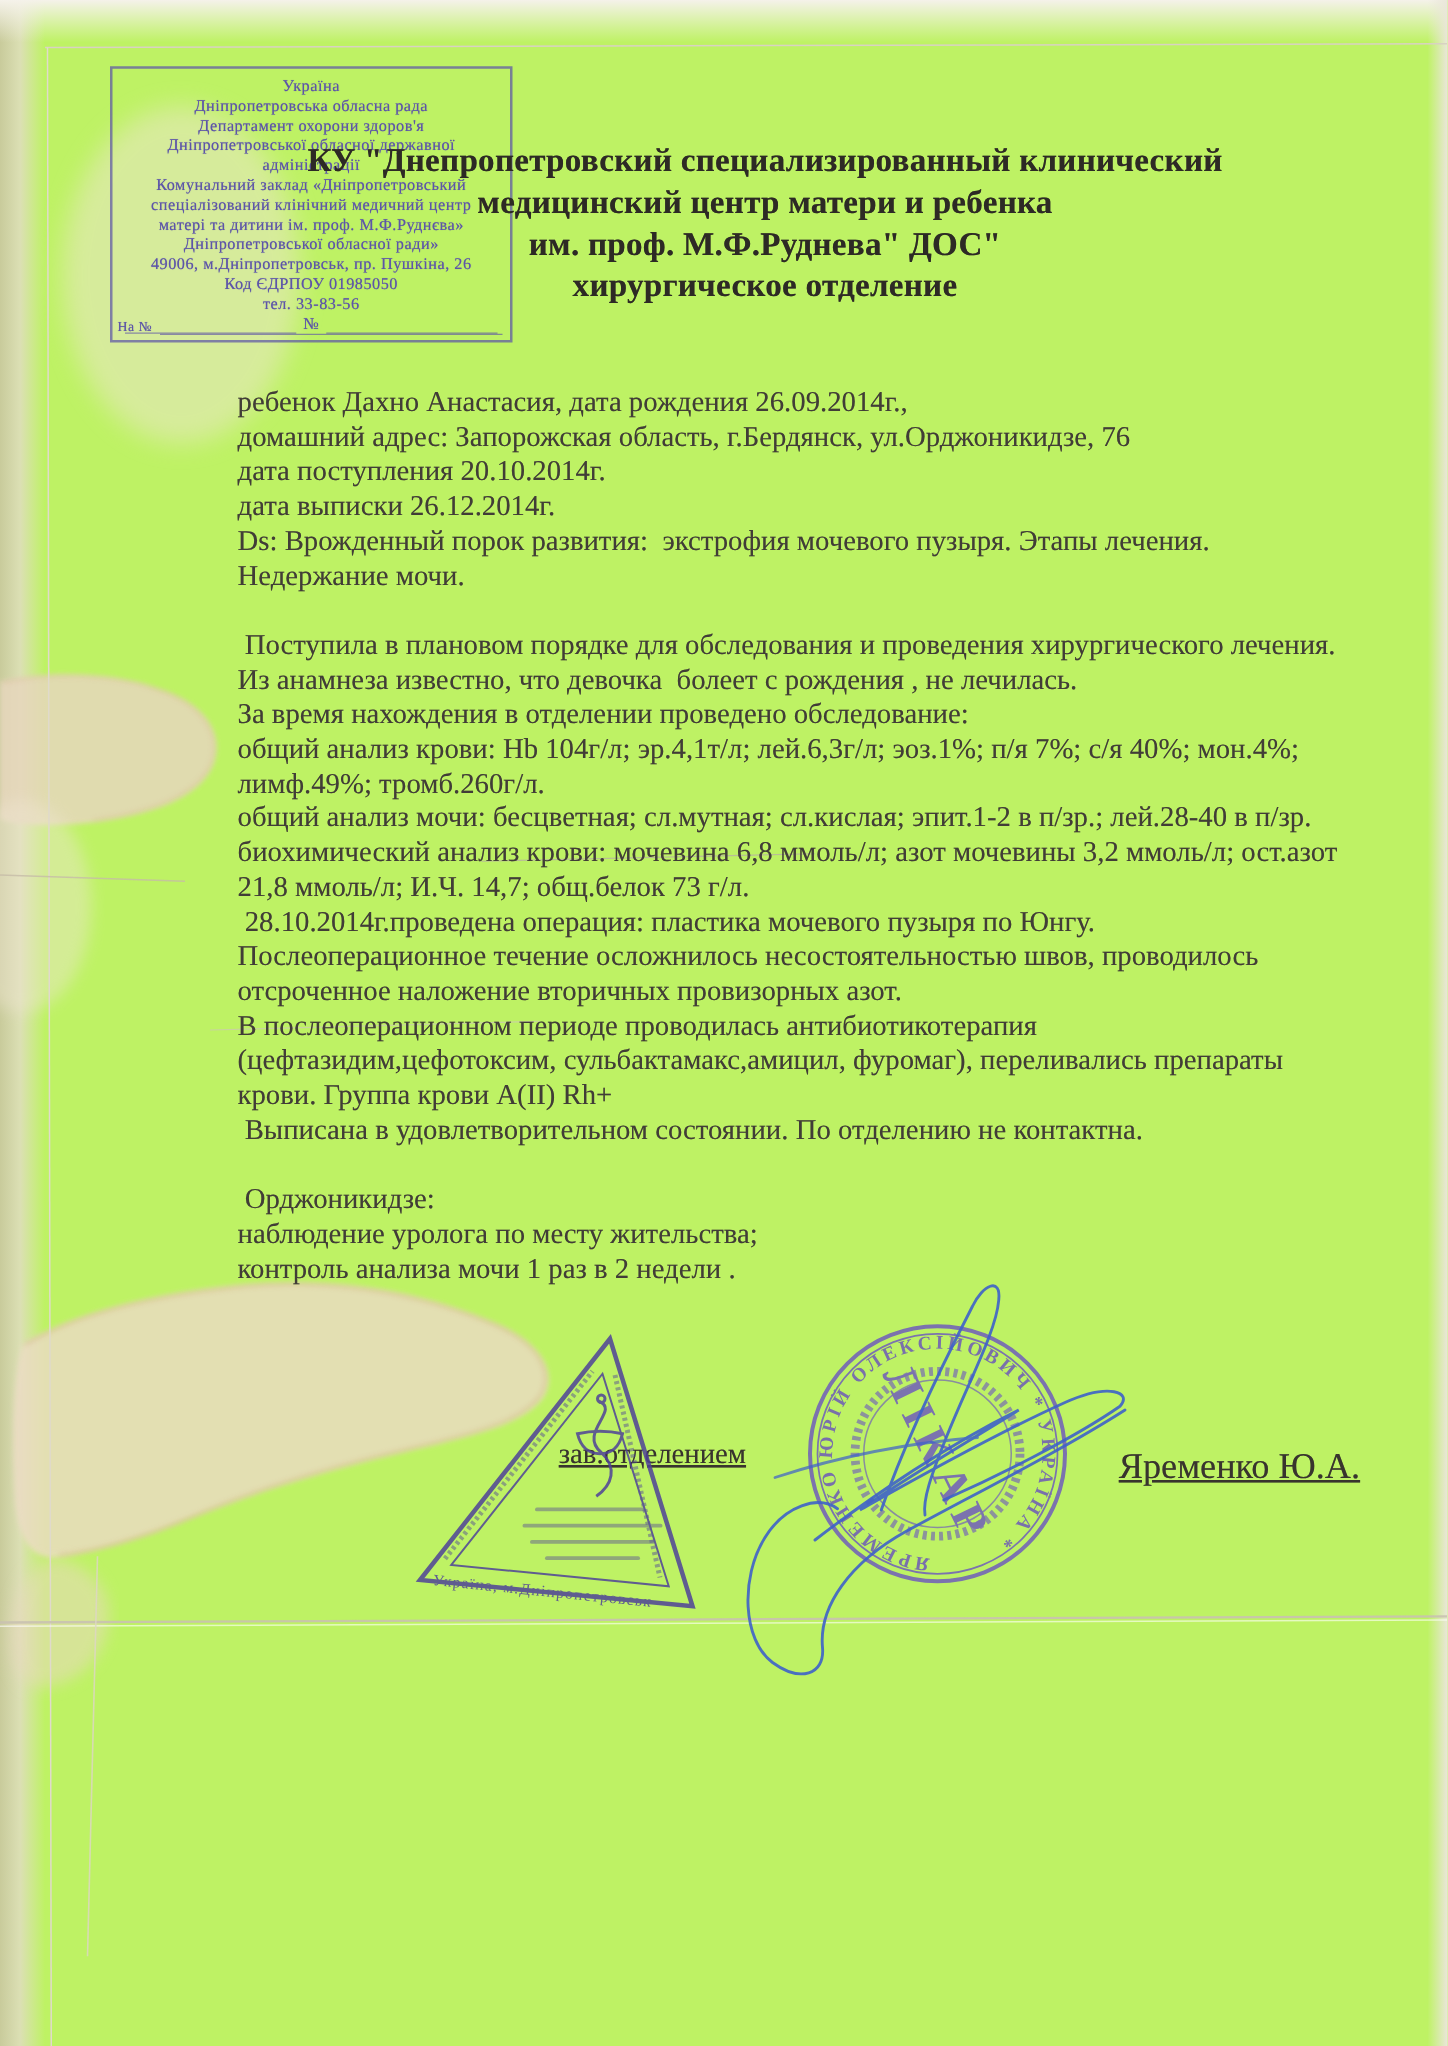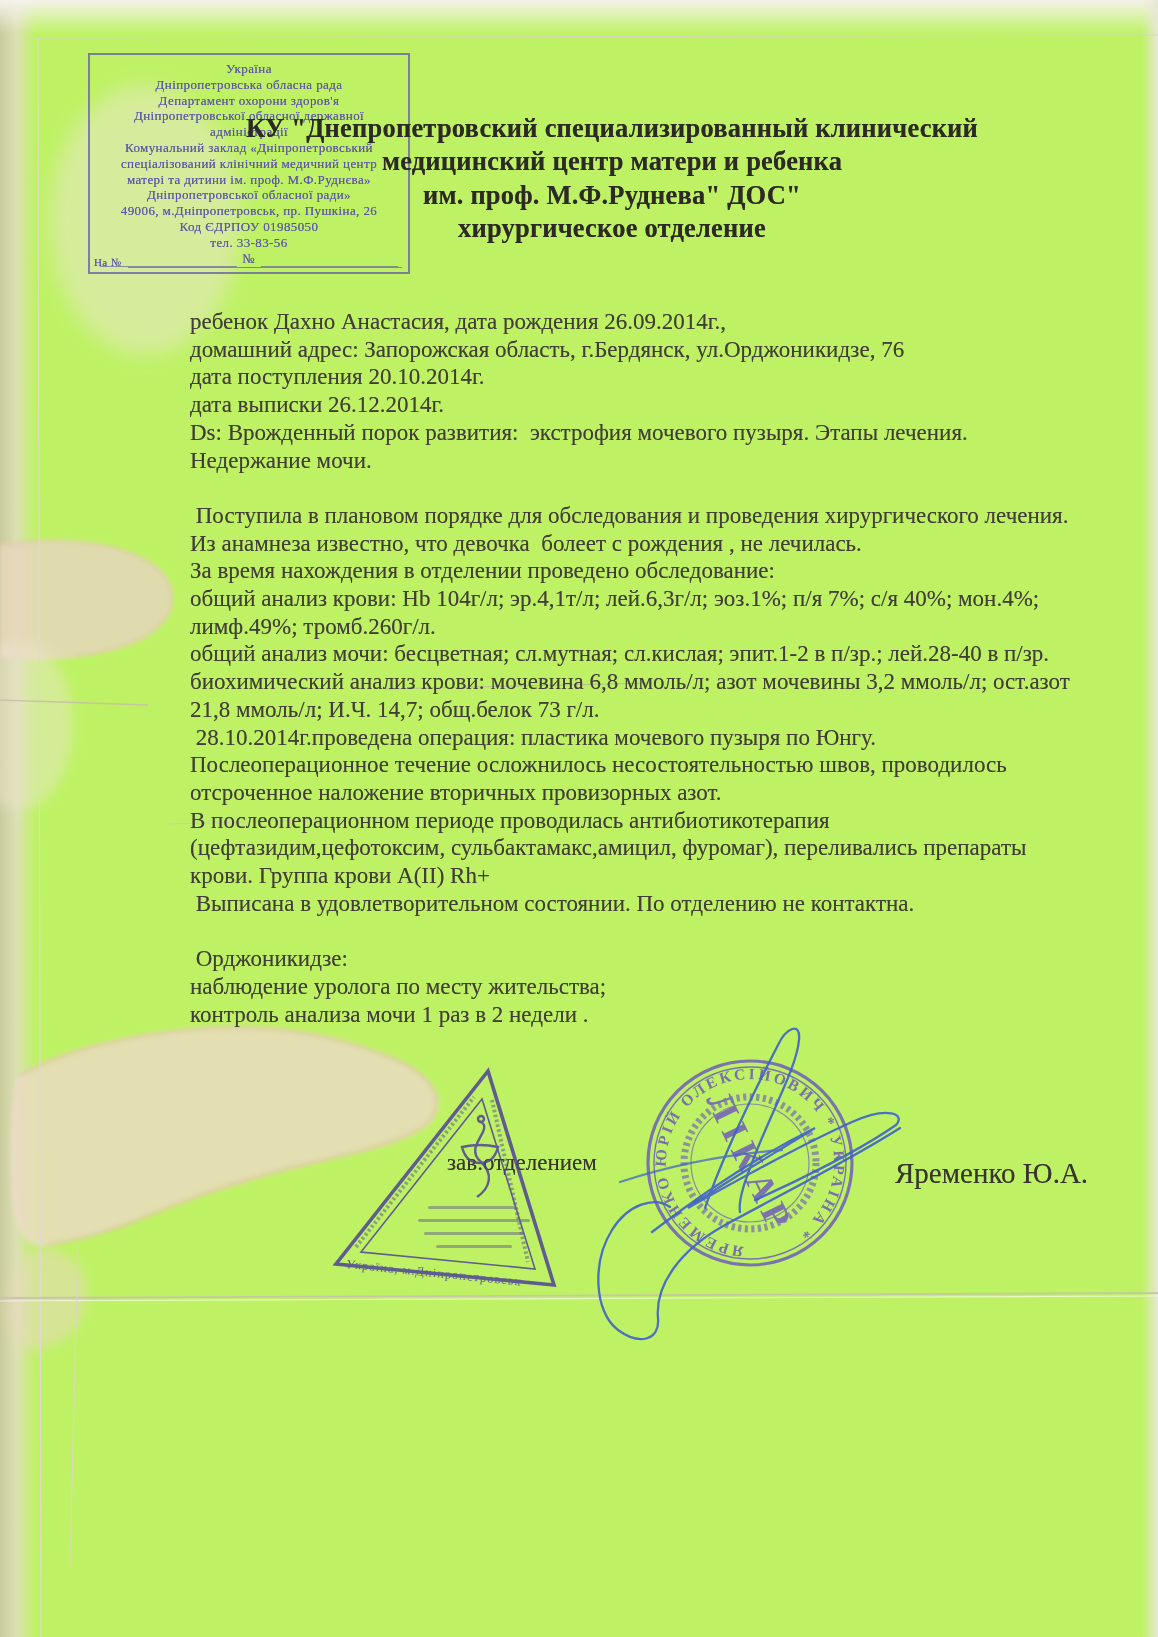--- a/index.html
+++ b/index.html
@@ -27,21 +27,21 @@
   
   .doc-header{position:absolute;left:238px;top:112px;width:748px;z-index:3;text-align:center;
      font-weight:bold;font-size:26.5px;line-height:33.4px;color:#2d2a25;letter-spacing:.2px;
      text-shadow:0 0 .5px rgba(45,40,34,.6);}
   .doc-header div{white-space:nowrap;}
   
   .doc-body{position:absolute;left:178px;top:308px;z-index:2;font-size:23px;line-height:27.7px;
      color:#413d37;text-shadow:0 0 .5px rgba(62,57,49,.45);margin-left:12px;}
   .doc-body div{white-space:pre;}
   
-  .sig-caption{position:absolute;z-index:2;color:#38342e;text-shadow:0 0 .5px rgba(56,52,46,.5);}
+  .sig-caption{position:absolute;z-index:2;color:#38342e;text-shadow:0 0 .5px rgba(56,52,46,.5);text-decoration:underline;}
   .cap-head{left:447px;top:1150px;font-size:23px;}
   .cap-name{left:895px;top:1157px;font-size:29px;}
   svg.overlay{position:absolute;left:0;top:0;z-index:4;pointer-events:none;}
   svg.stains{z-index:1;}
 </style>
 </head>
 <body>
 
 <div class="scan">
 

